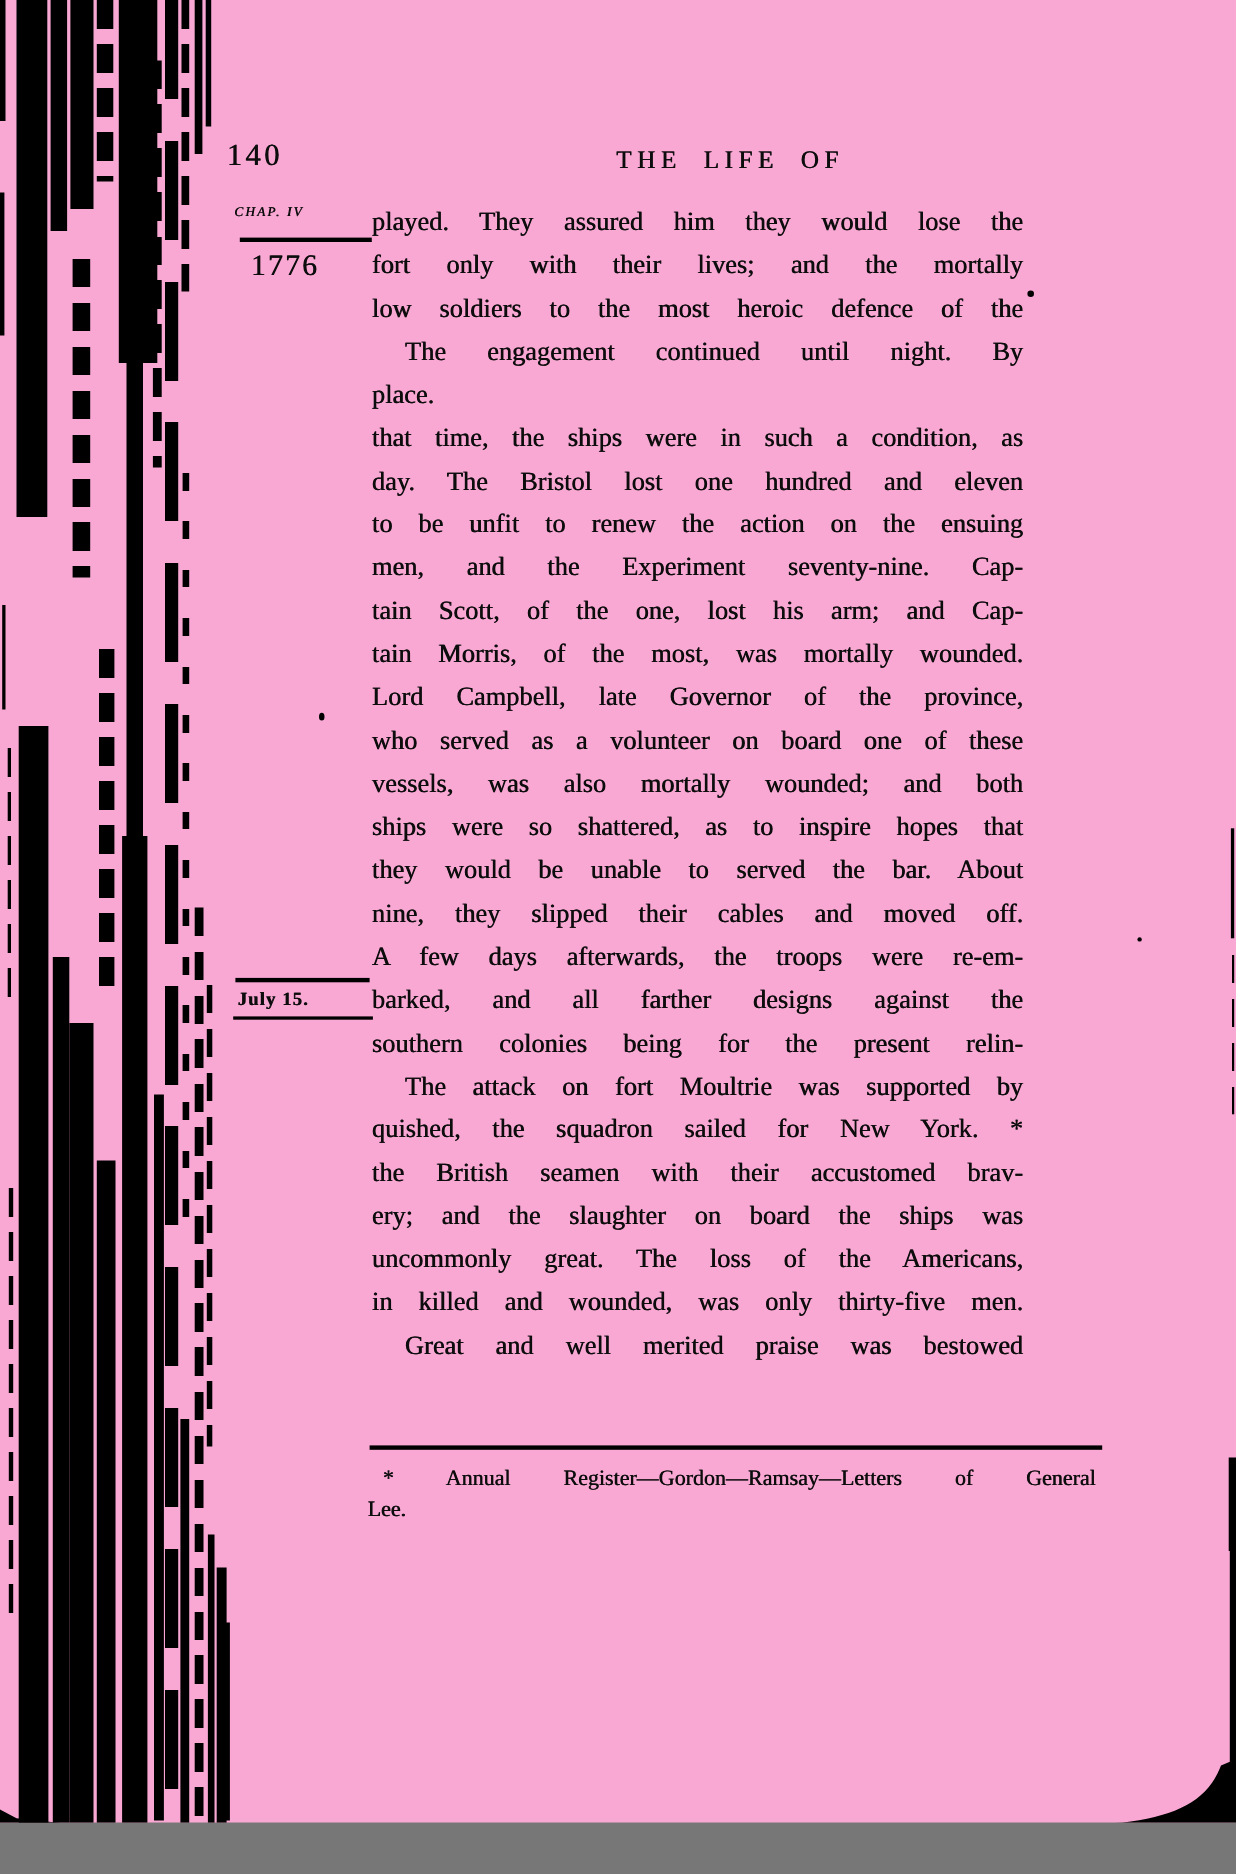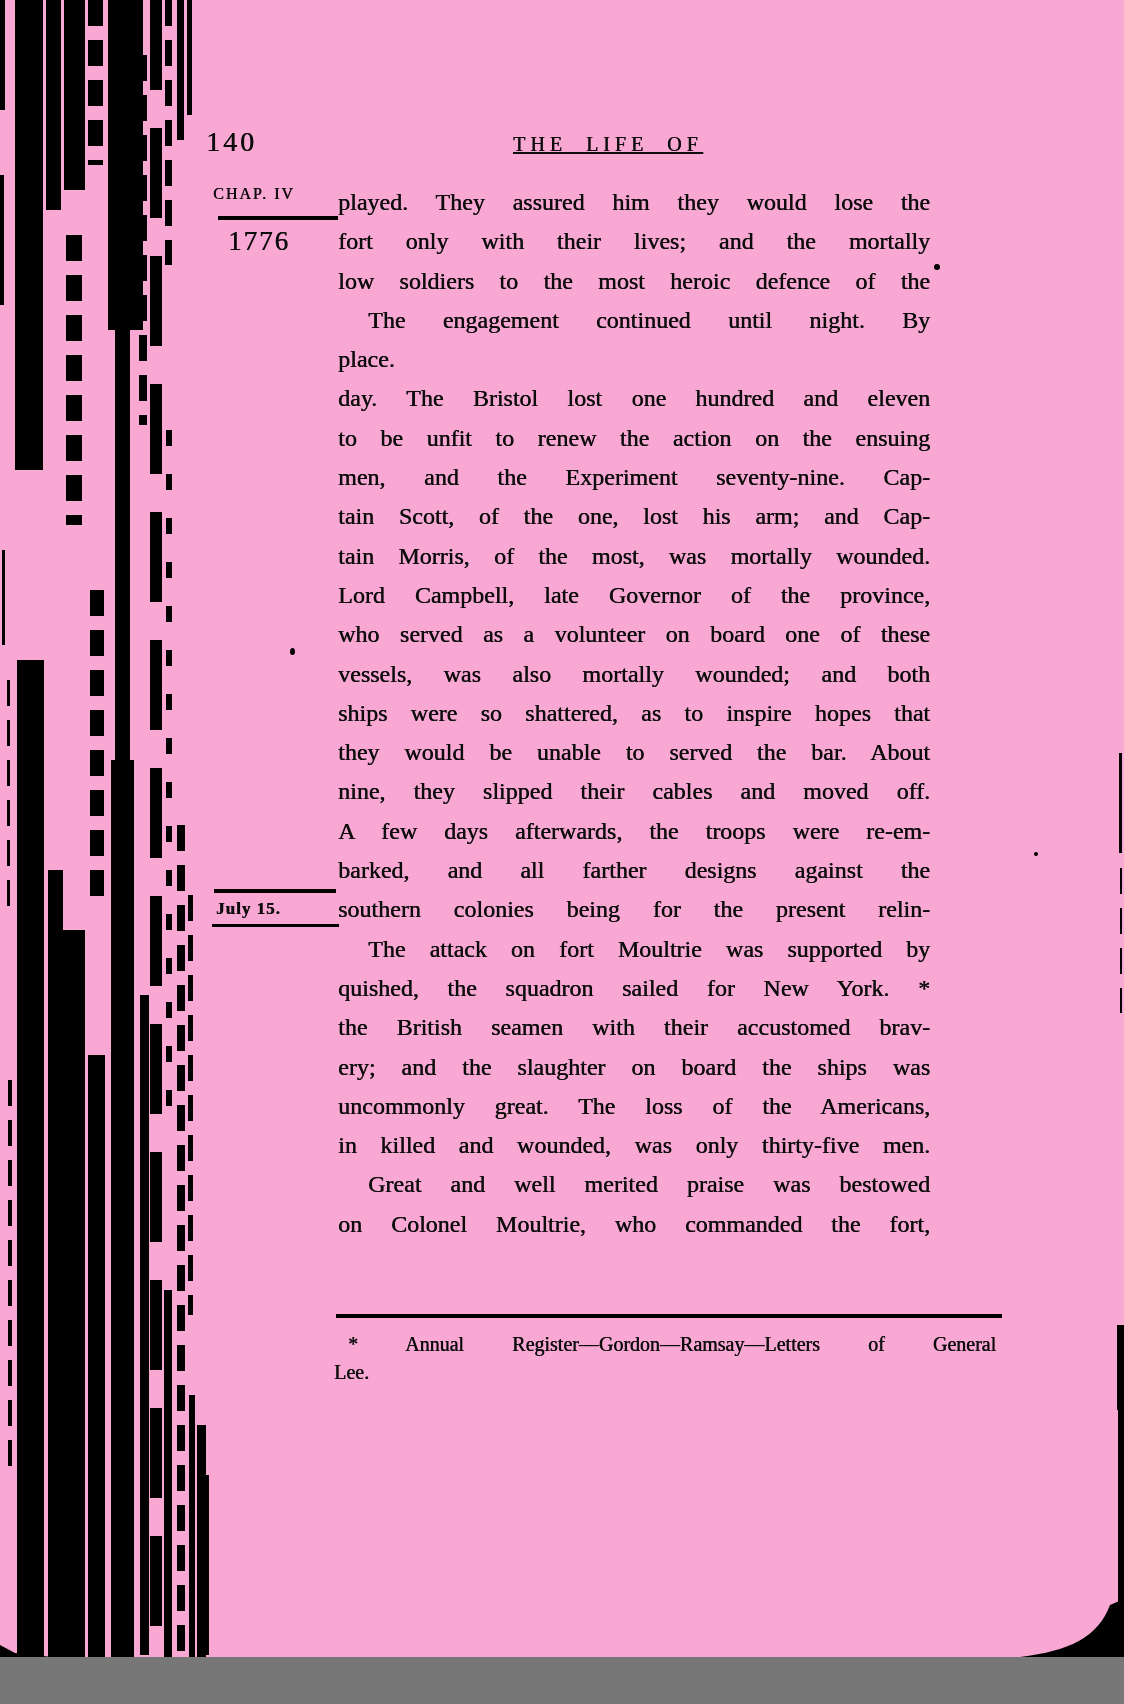--- a/index.html
+++ b/index.html
@@ -15,22 +15,22 @@
   .noise{position:absolute;inset:0;pointer-events:none;}
   .st{position:absolute;background:#000;}
   .dash{background:repeating-linear-gradient(180deg,#000 0 26px,transparent 26px 40px);}
   .dash2{background:repeating-linear-gradient(180deg,#000 0 16px,transparent 16px 44px);}
   .dashL{background:repeating-linear-gradient(180deg,#000 0 90px,transparent 90px 128px);}
   .speck{position:absolute;background:#000;border-radius:50%;}
   .bottom-band{position:absolute;left:0;top:1595px;}
   
   .ink{text-shadow:0.5px 0 0 currentColor;}
   .pagenum{position:absolute;left:206px;top:126px;font-size:28px;letter-spacing:3px;}
-  .runhead{position:absolute;left:513px;top:133px;font-size:20px;letter-spacing:5px;word-spacing:9px;text-decoration:underline;}
-  .chap{position:absolute;left:213px;top:185px;font-size:16px;letter-spacing:2px;}
+  .runhead{position:absolute;left:560px;top:133px;font-size:23px;letter-spacing:5px;word-spacing:9px;}
+  .chap{position:absolute;left:213px;top:185px;font-size:12px;letter-spacing:2px;font-style:italic;}
   .year{position:absolute;left:228px;top:226px;font-size:27px;letter-spacing:2px;}
   .july{position:absolute;left:216px;top:899px;font-size:17px;font-weight:bold;letter-spacing:1px;}
   .rule{position:absolute;background:#000;}
   .rule-chap{left:218px;top:216px;width:120px;height:4px;}
   .rule-july-top{left:214px;top:889px;width:122px;height:4px;}
   .rule-july-bot{left:212px;top:924px;width:127px;height:3px;}
   .rule-foot{left:336px;top:1314px;width:666px;height:4px;}
   .body-text{
     position:absolute;left:338px;top:183px;width:592px;
     font-size:24px;line-height:39.3px;
@@ -105,20 +105,21 @@
   <div class="rule rule-july-top"></div>
   <div class="july ink">July 15.</div>
   <div class="rule rule-july-bot"></div>
 
   <div class="body-text ink">
     <div class="bl">played. They assured him they would lose the</div>
     <div class="bl">fort only with their lives; and the mortally</div>
     <div class="bl">low soldiers to the most heroic defence of the</div>
     <div class="bl indent">The engagement continued until night. By</div>
     <div class="bl noj">place.</div>
+    <div class="bl">that time, the ships were in such a condition, as</div>
     <div class="bl">day. The Bristol lost one hundred and eleven</div>
     <div class="bl">to be unfit to renew the action on the ensuing</div>
     <div class="bl">men, and the Experiment seventy-nine. Cap-</div>
     <div class="bl">tain Scott, of the one, lost his arm; and Cap-</div>
     <div class="bl">tain Morris, of the most, was mortally wounded.</div>
     <div class="bl">Lord Campbell, late Governor of the province,</div>
     <div class="bl">who served as a volunteer on board one of these</div>
     <div class="bl">vessels, was also mortally wounded; and both</div>
     <div class="bl">ships were so shattered, as to inspire hopes that</div>
     <div class="bl">they would be unable to served the bar. About</div>
@@ -126,21 +127,20 @@
     <div class="bl">A few days afterwards, the troops were re-em-</div>
     <div class="bl">barked, and all farther designs against the</div>
     <div class="bl">southern colonies being for the present relin-</div>
     <div class="bl indent">The attack on fort Moultrie was supported by</div>
     <div class="bl">quished, the squadron sailed for New York. *</div>
     <div class="bl">the British seamen with their accustomed brav-</div>
     <div class="bl">ery; and the slaughter on board the ships was</div>
     <div class="bl">uncommonly great. The loss of the Americans,</div>
     <div class="bl">in killed and wounded, was only thirty-five men.</div>
     <div class="bl indent">Great and well merited praise was bestowed</div>
-    <div class="bl">on Colonel Moultrie, who commanded the fort,</div>
   </div>
 
   <div class="rule rule-foot"></div>
   <div class="footnote ink">
     <div class="fl1">* Annual Register—Gordon—Ramsay—Letters of General</div>
     <div>Lee.</div>
   </div>
 
 </div>
 

